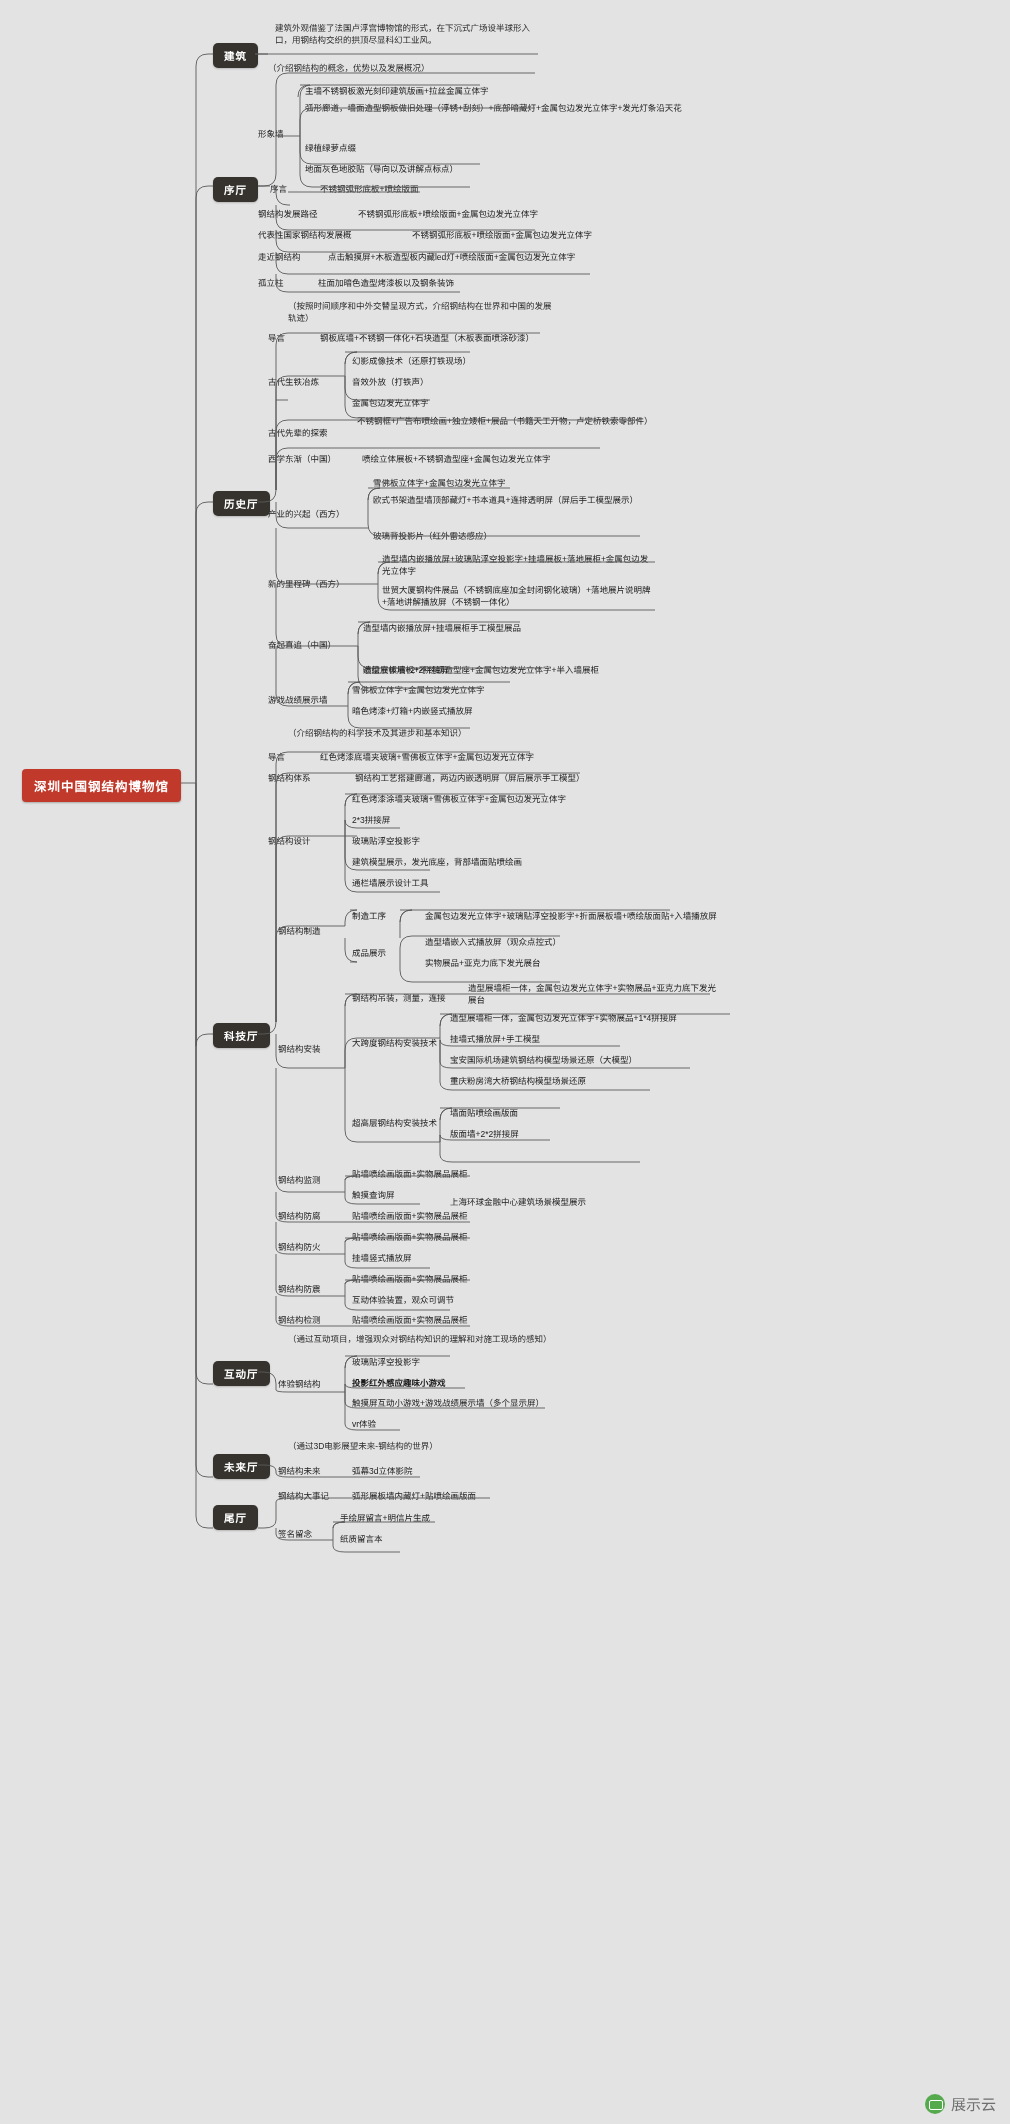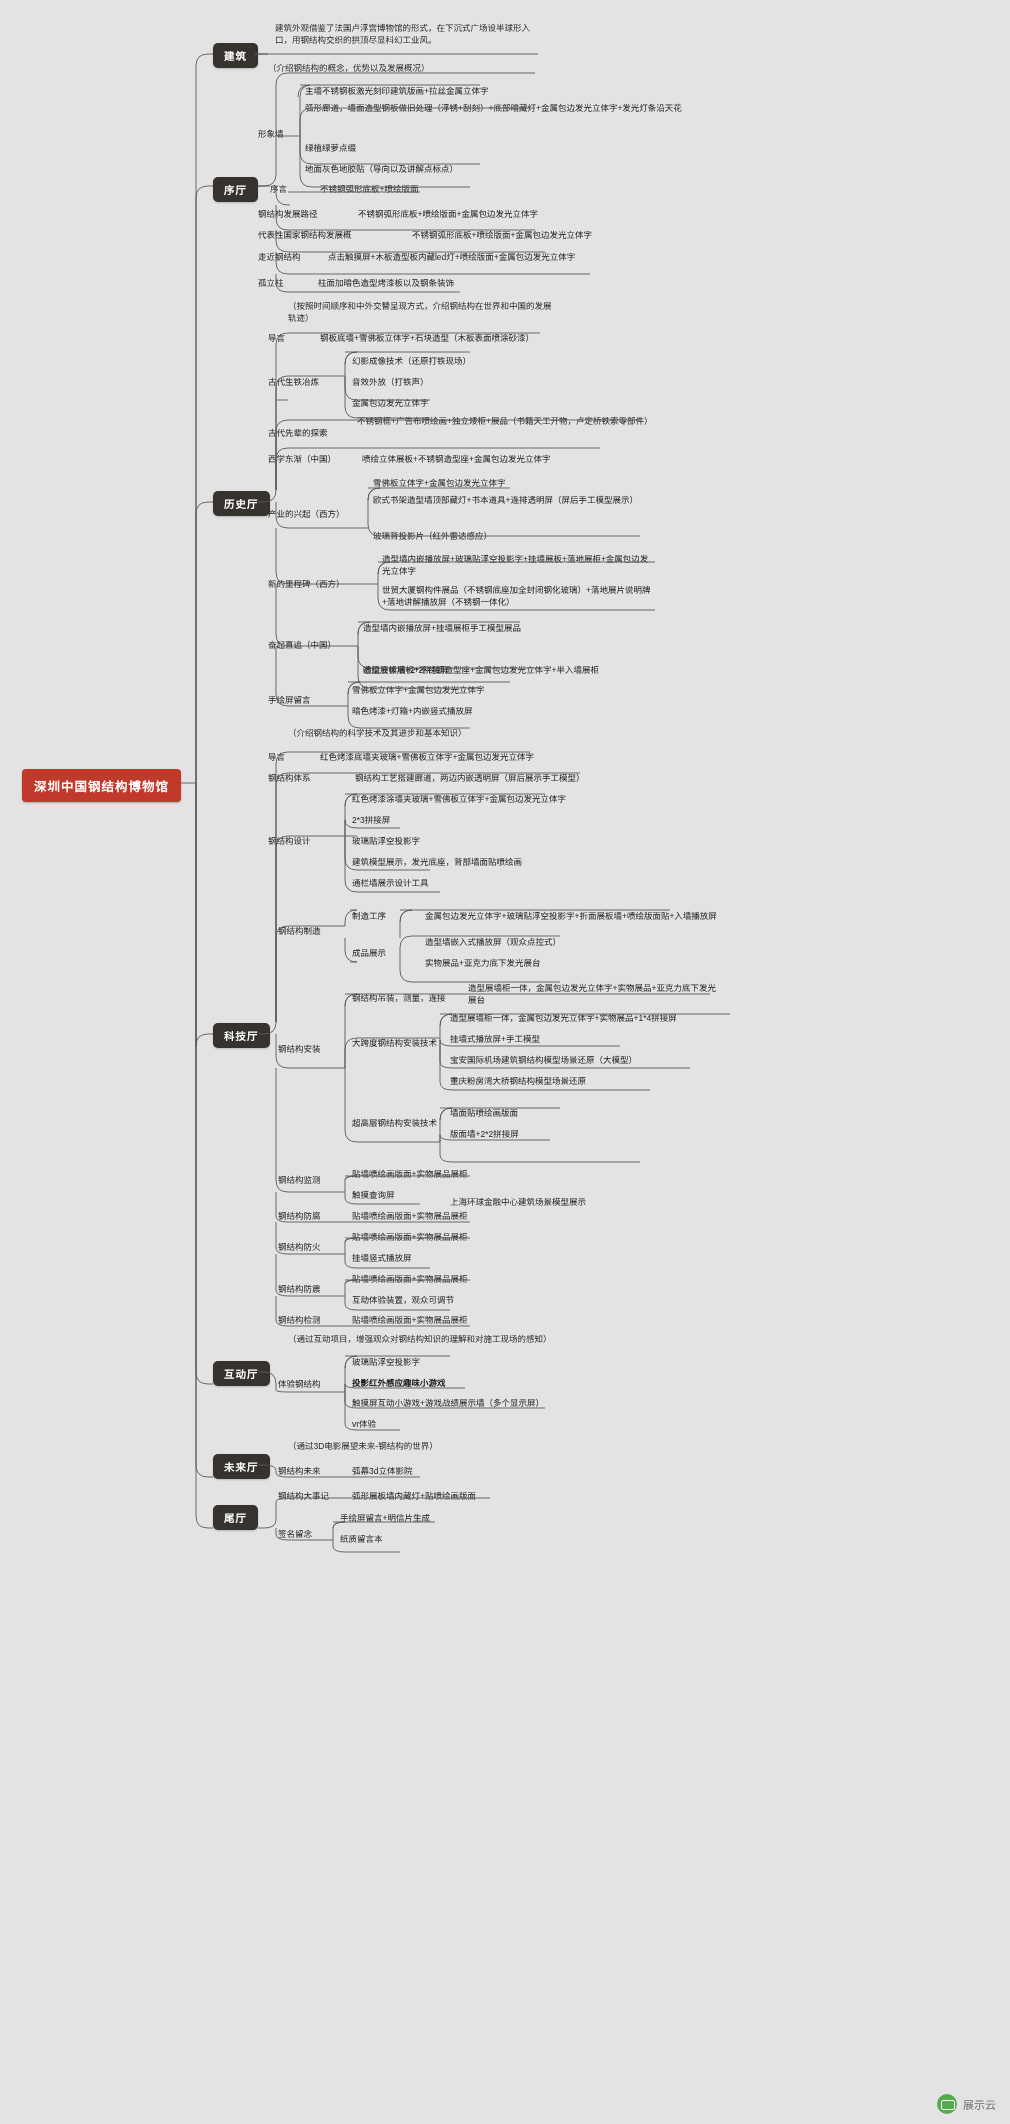--- a/index.html
+++ b/index.html
@@ -59,21 +59,21 @@
     width:1010px; height:2124px;
     pointer-events:none;
   }
   svg.links path, svg.links line { fill:none; stroke:#5a5a5a; stroke-width:0.9; }
 
   
   .wm {
     position:absolute;
     right:14px; bottom:10px;
     display:flex; align-items:center; gap:6px;
-    color:#6f6f6f; font-size:11px;
+    color:#6f6f6f; font-size:15px;
   }
   .wm-logo {
     width:20px; height:20px; border-radius:50%;
     background:#55aa4e; position:relative; flex:0 0 auto;
   }
   .wm-logo::before{
     content:""; position:absolute; left:4px; top:6px;
     width:12px; height:8px; border:1.6px solid #fff;
     border-radius:2px;
   }
@@ -143,21 +143,21 @@
     <path d="M276 205 V 218 Q276 230 288 230 H 535"></path>
     <path d="M276 230 V 240 Q276 252 288 252 H 545"></path>
     <path d="M276 252 V 262 Q276 274 288 274 H 590"></path>
     <path d="M276 274 V 283 Q276 292 288 292 H 460"></path>
   </svg>
 
   <div class="hall" style="left:213px; top:491px;">历史厅</div>
   <div class="node wrap note" style="left:288px; top:300px; width:270px;">（按照时间顺序和中外交替呈现方式，介绍钢结构在世界和中国的发展轨迹）</div>
 
   <div class="node" style="left:268px; top:332px;">导言</div>
-  <div class="node" style="left:320px; top:332px;">钢板底墙+雪佛板立体字+石块造型（木板表面喷涂砂漆）</div>
+  <div class="node" style="left:320px; top:332px;">钢板底墙+不锈钢一体化+石块造型（木板表面喷涂砂漆）</div>
 
   <div class="node" style="left:268px; top:376px;">古代生铁冶炼</div>
   <div class="node" style="left:352px; top:355px;">幻影成像技术（还原打铁现场）</div>
   <div class="node" style="left:352px; top:376px;">音效外放（打铁声）</div>
   <div class="node" style="left:352px; top:397px;">金属包边发光立体字</div>
 
   <div class="node" style="left:268px; top:427px;">古代先辈的探索</div>
   <div class="node wrap" style="left:357px; top:415px; width:360px;">不锈钢框+广告布喷绘画+独立矮柜+展品（书籍天工开物，卢定桥铁索零部件）</div>
 
   <div class="node" style="left:268px; top:453px;">西学东渐（中国）</div>
@@ -170,21 +170,21 @@
 
   <div class="node" style="left:268px; top:578px;">新的里程碑（西方）</div>
   <div class="node wrap" style="left:382px; top:553px; width:270px;">造型墙内嵌播放屏+玻璃贴浮空投影字+挂墙展板+落地展柜+金属包边发光立体字</div>
   <div class="node wrap" style="left:382px; top:584px; width:270px;">世贸大厦钢构件展品（不锈钢底座加全封闭钢化玻璃）+落地展片说明牌+落地讲解播放屏（不锈钢一体化）</div>
 
   <div class="node" style="left:268px; top:639px;">奋起直追（中国）</div>
   <div class="node" style="left:363px; top:622px;">造型墙内嵌播放屏+挂墙展柜手工模型展品</div>
   <div class="node" style="left:363px; top:643px;margin-top:21px;">喷绘立体展板+不锈钢造型座+金属包边发光立体字+半入墙展柜</div>
   <div class="node" style="left:363px; top:664px;">造型展板墙+2*2拼接屏</div>
 
-  <div class="node" style="left:268px; top:694px;">手绘屏留言</div>
+  <div class="node" style="left:268px; top:694px;">游戏战绩展示墙</div>
   <div class="node" style="left:352px; top:684px;">雪佛板立体字+金属包边发光立体字</div>
   <div class="node" style="left:352px; top:705px;">暗色烤漆+灯箱+内嵌竖式播放屏</div>
 
   <svg class="links" viewBox="0 0 1010 2124">
     <path d="M258 502 H 264 Q276 502 276 490 V 345 Q276 333 288 333 H 540"></path>
     <path d="M276 400 H 288"></path>
     <path d="M276 490 V 388 Q276 376 288 376 H 345"></path>
     <path d="M345 364 Q345 352 357 352 H 345"></path>
     <path d="M345 376 V 364 Q345 352 357 352 H 470"></path>
     <path d="M345 376 V 388 Q345 400 357 400 H 430"></path>

